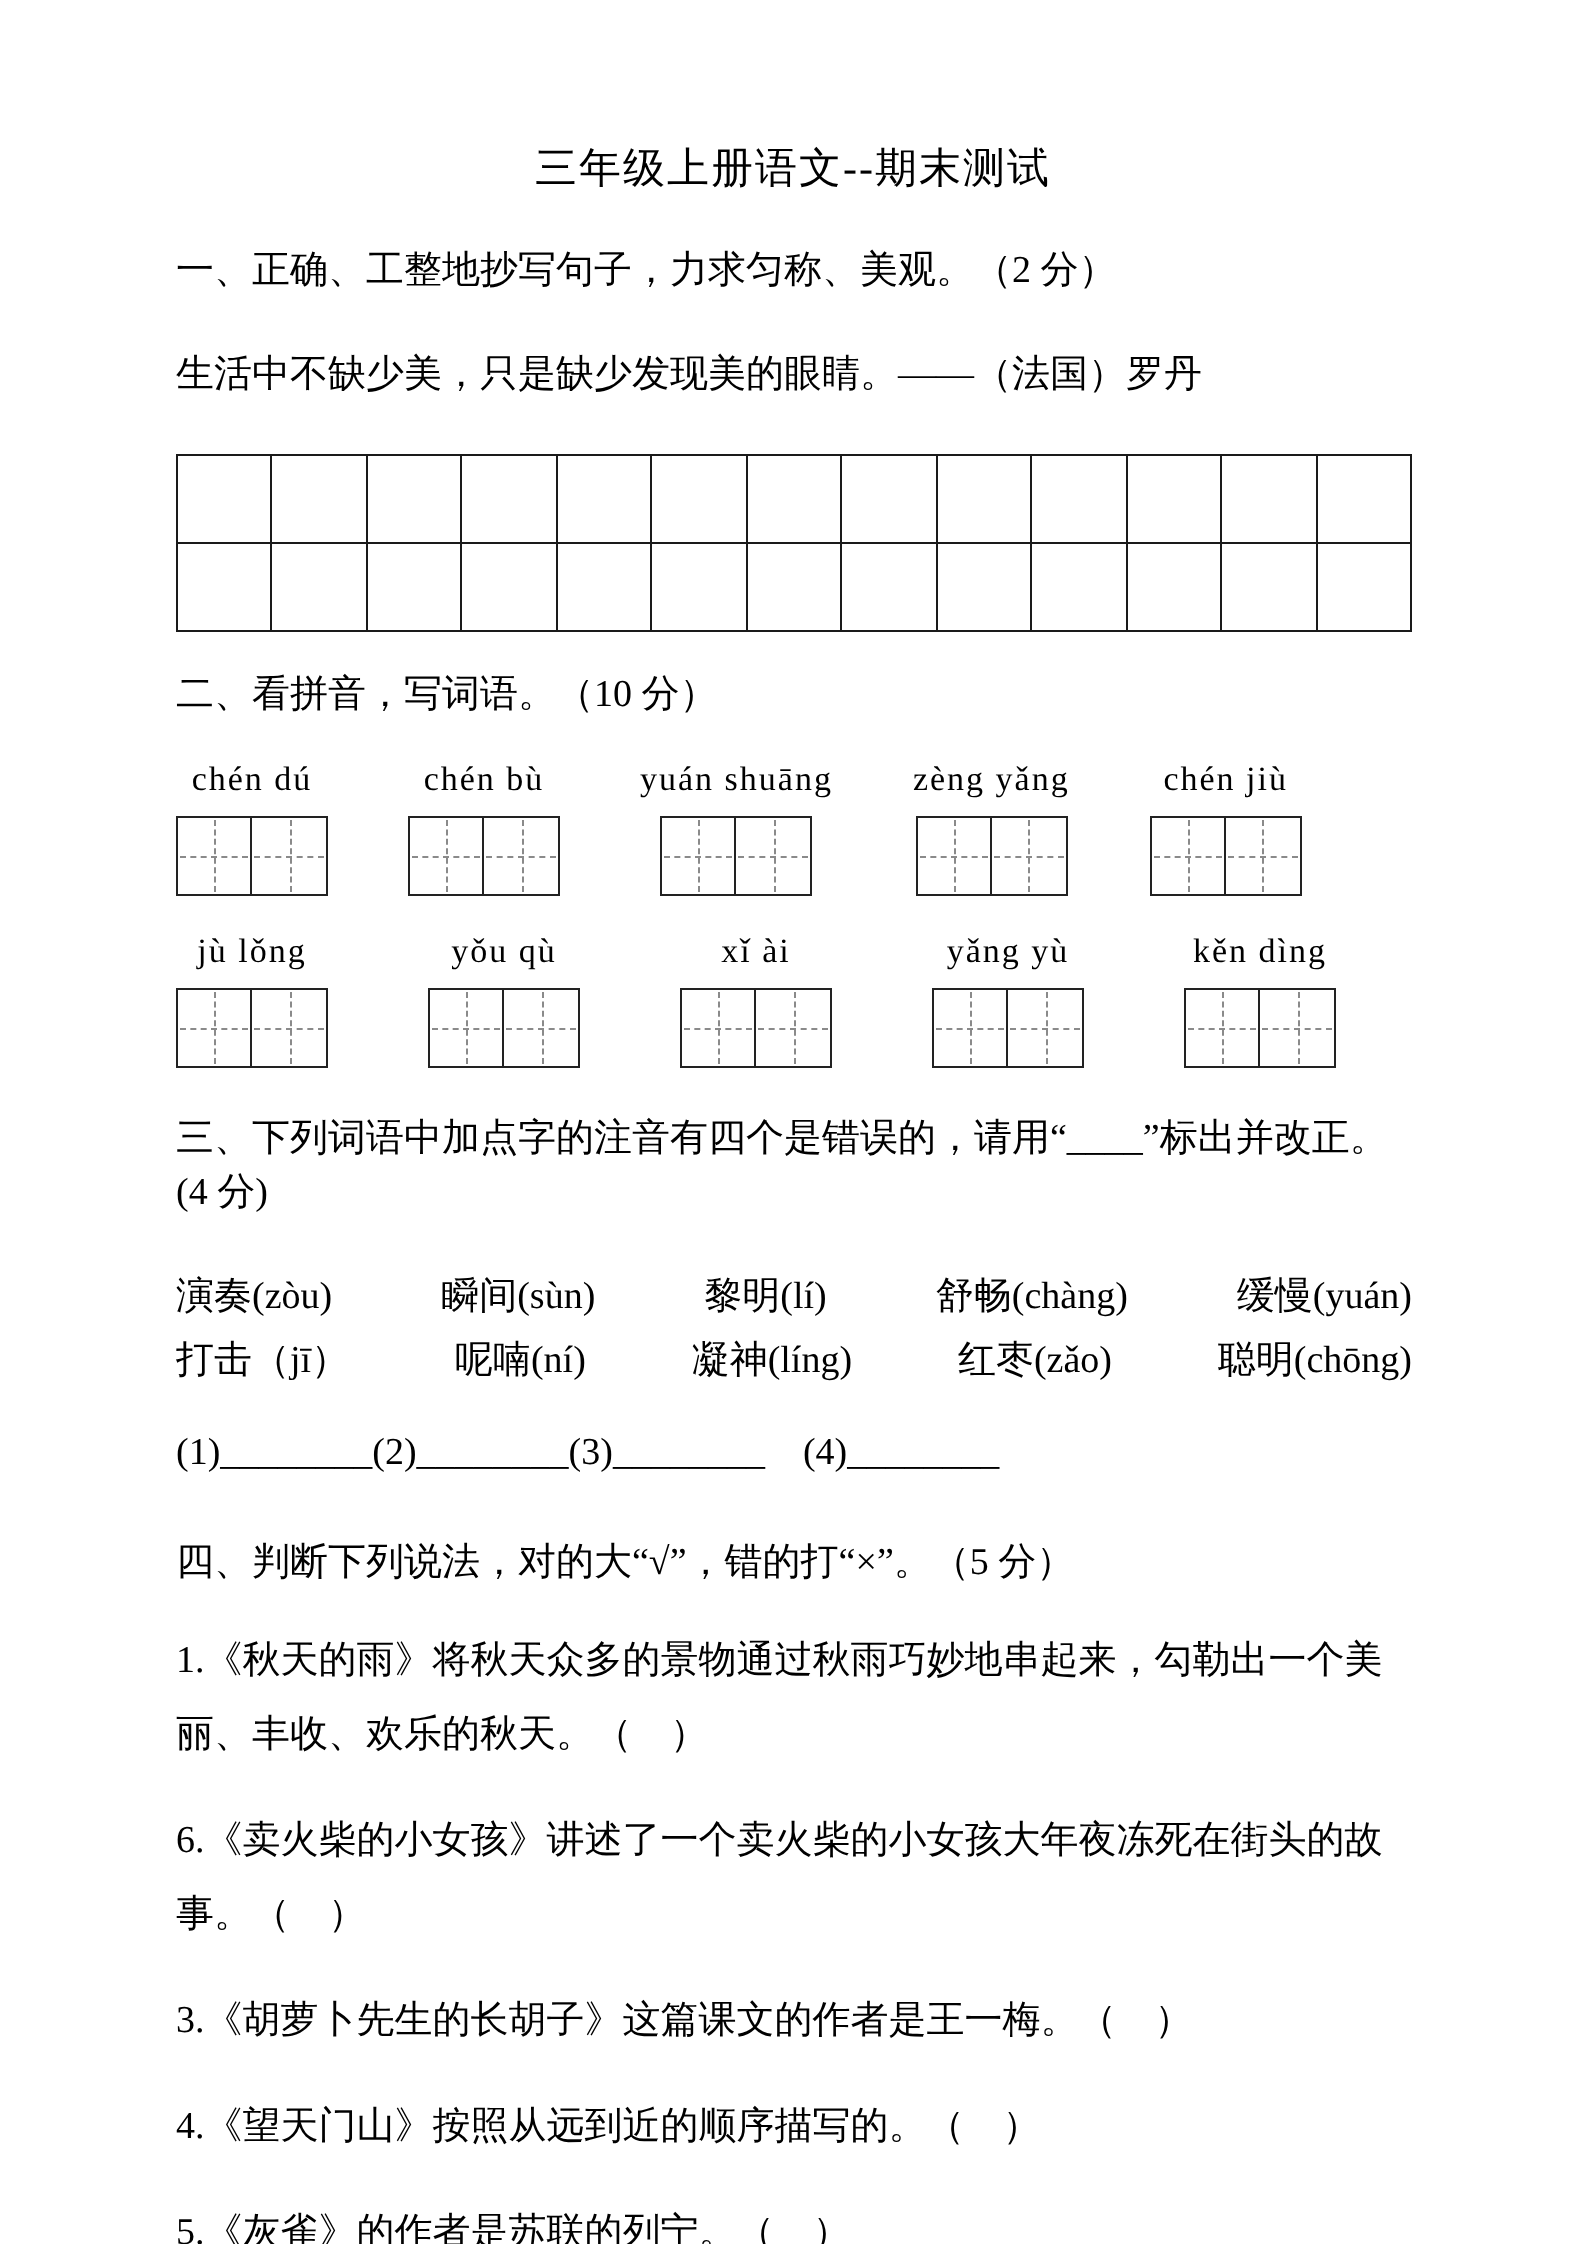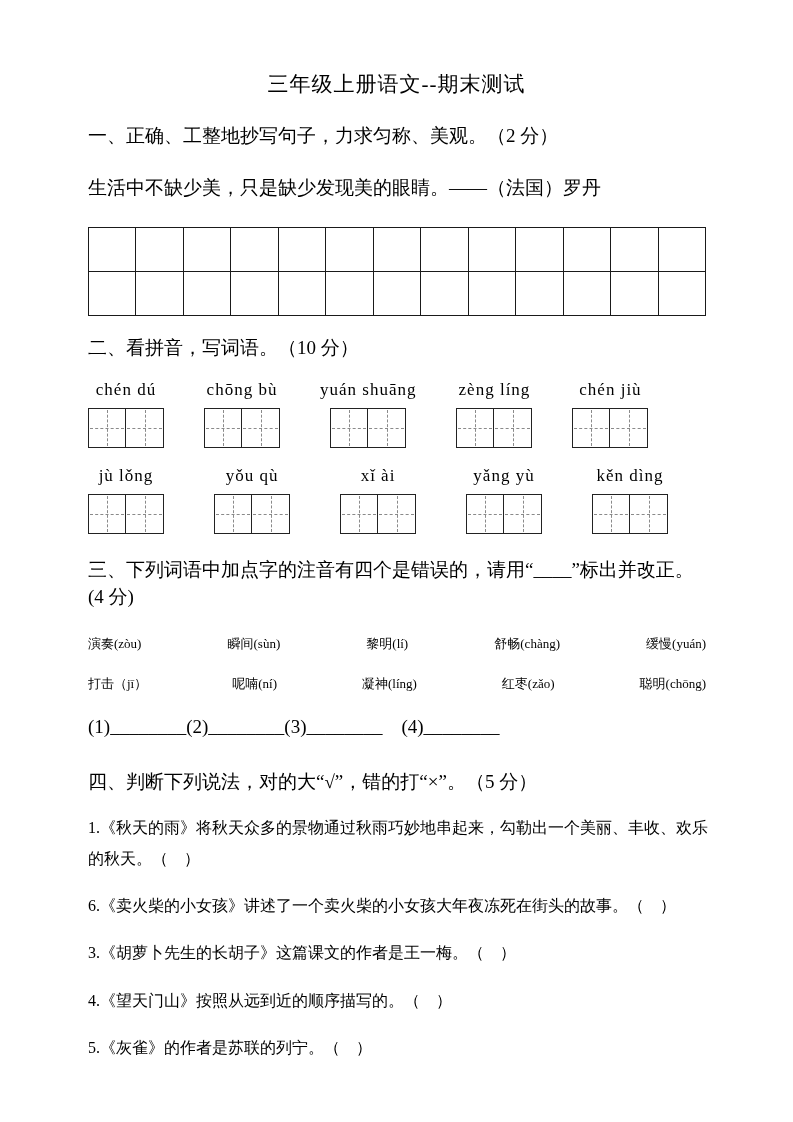--- a/index.html
+++ b/index.html
@@ -40,28 +40,28 @@
   .tzg-cell::before {
     content:""; position:absolute; top:1px; bottom:1px; left:50%;
     border-left:1px dashed #8a8a8a;
   }
   .tzg-cell::after {
     content:""; position:absolute; left:1px; right:1px; top:50%;
     border-top:1px dashed #8a8a8a;
   }
 
   .s3-heading { margin-top:22px; width:620px; }
-  .word-row { display:flex; justify-content:space-between; font-size:13px; width:618px; }
+  .word-row { display:flex; justify-content:space-between; font-size:19px; width:618px; }
   .word-row-1 { margin-top:24px; }
-  .word-row-2 { margin-top:22px; }
+  .word-row-2 { margin-top:6px; }
   .blanks { margin-top:20px; }
 
   .s4-heading { margin-top:28px; }
   .judge-items { margin-top:4px; }
-  .judge-item { font-size:16px; line-height:1.95; margin-top:16px; width:625px; }
+  .judge-item { font-size:19px; line-height:1.95; margin-top:16px; width:625px; }
 </style>
 </head>
 <body>
 
 <div class="page">
 
   <h1 class="title">三年级上册语文--期末测试</h1>
 
   <section>
     <p class="line s1-heading">一、正确、工整地抄写句子，力求匀称、美观。（2 分）</p>
@@ -100,35 +100,35 @@
     <p class="line s2-heading">二、看拼音，写词语。（10 分）</p>
     <div class="pinyin-row pinyin-row-1">
         <div class="pinyin-group">
           <div class="pinyin-label">chén dú</div>
           <div class="tzg">
             <div class="tzg-cell"></div>
             <div class="tzg-cell"></div>
           </div>
         </div>
         <div class="pinyin-group">
-          <div class="pinyin-label">chōng bù</div>
+          <div class="pinyin-label">chén bù</div>
           <div class="tzg">
             <div class="tzg-cell"></div>
             <div class="tzg-cell"></div>
           </div>
         </div>
         <div class="pinyin-group">
           <div class="pinyin-label">yuán shuāng</div>
           <div class="tzg">
             <div class="tzg-cell"></div>
             <div class="tzg-cell"></div>
           </div>
         </div>
         <div class="pinyin-group">
-          <div class="pinyin-label">zèng líng</div>
+          <div class="pinyin-label">zèng yǎng</div>
           <div class="tzg">
             <div class="tzg-cell"></div>
             <div class="tzg-cell"></div>
           </div>
         </div>
         <div class="pinyin-group">
           <div class="pinyin-label">chén jiù</div>
           <div class="tzg">
             <div class="tzg-cell"></div>
             <div class="tzg-cell"></div>

